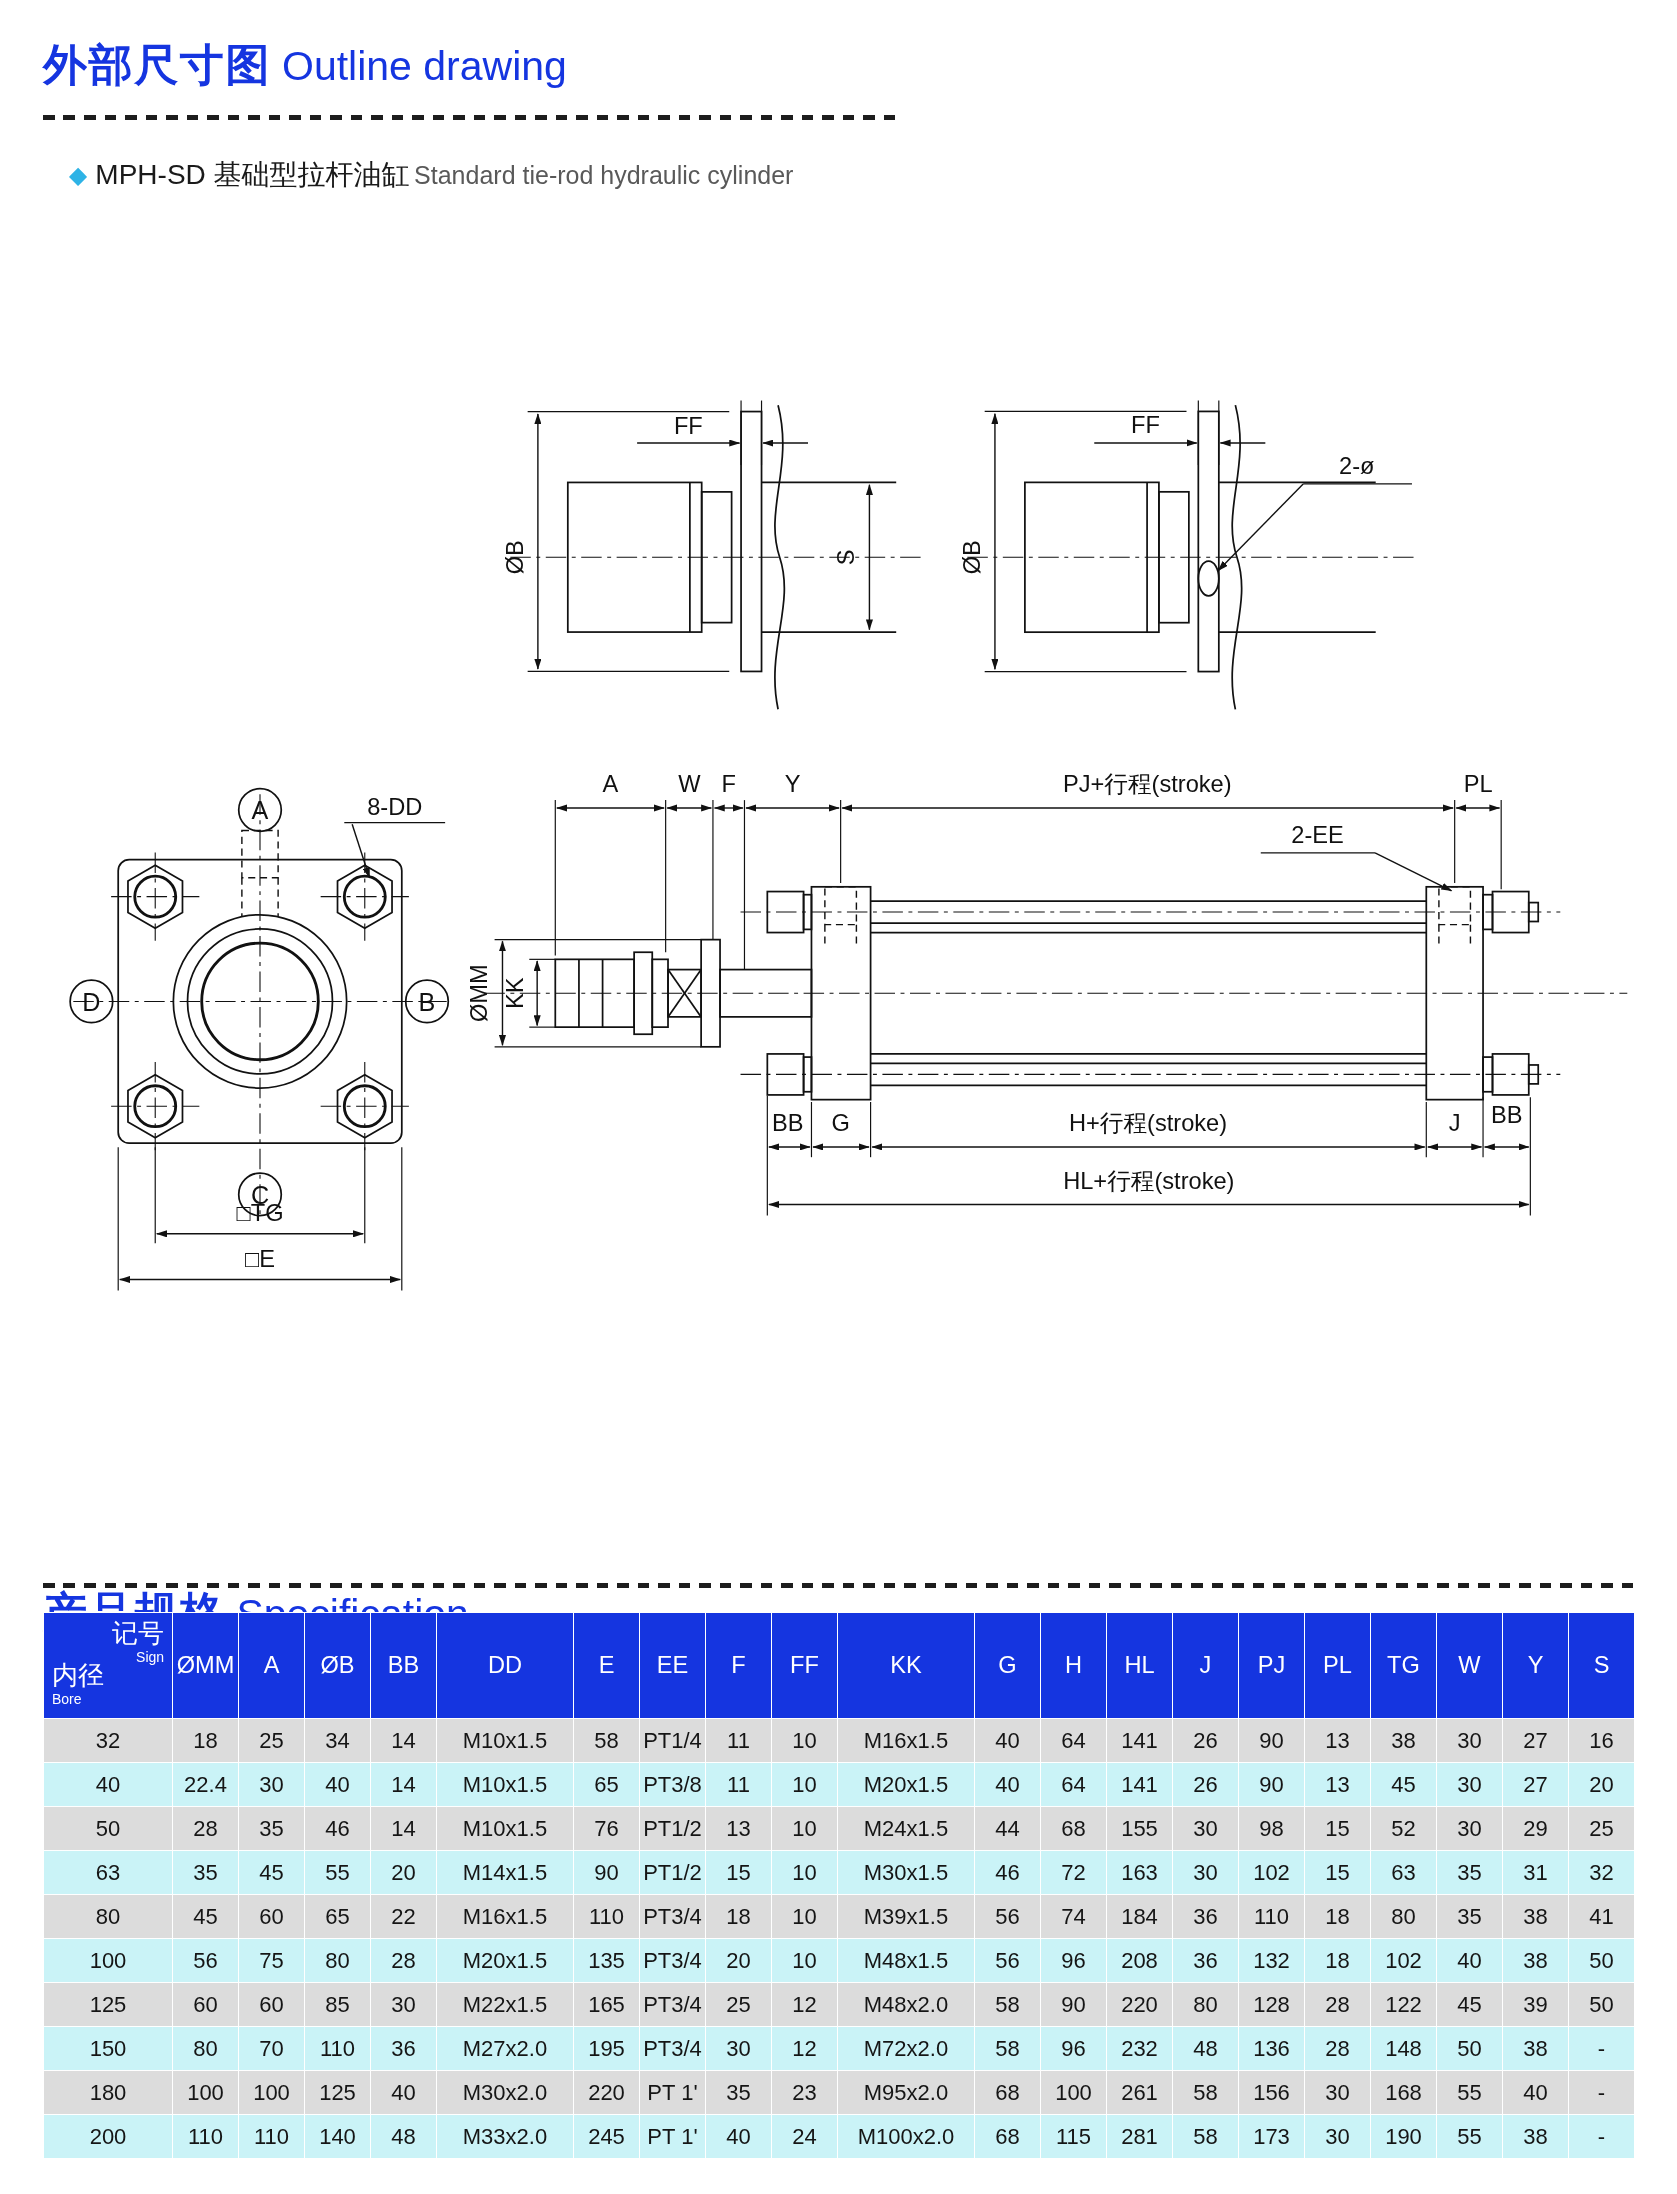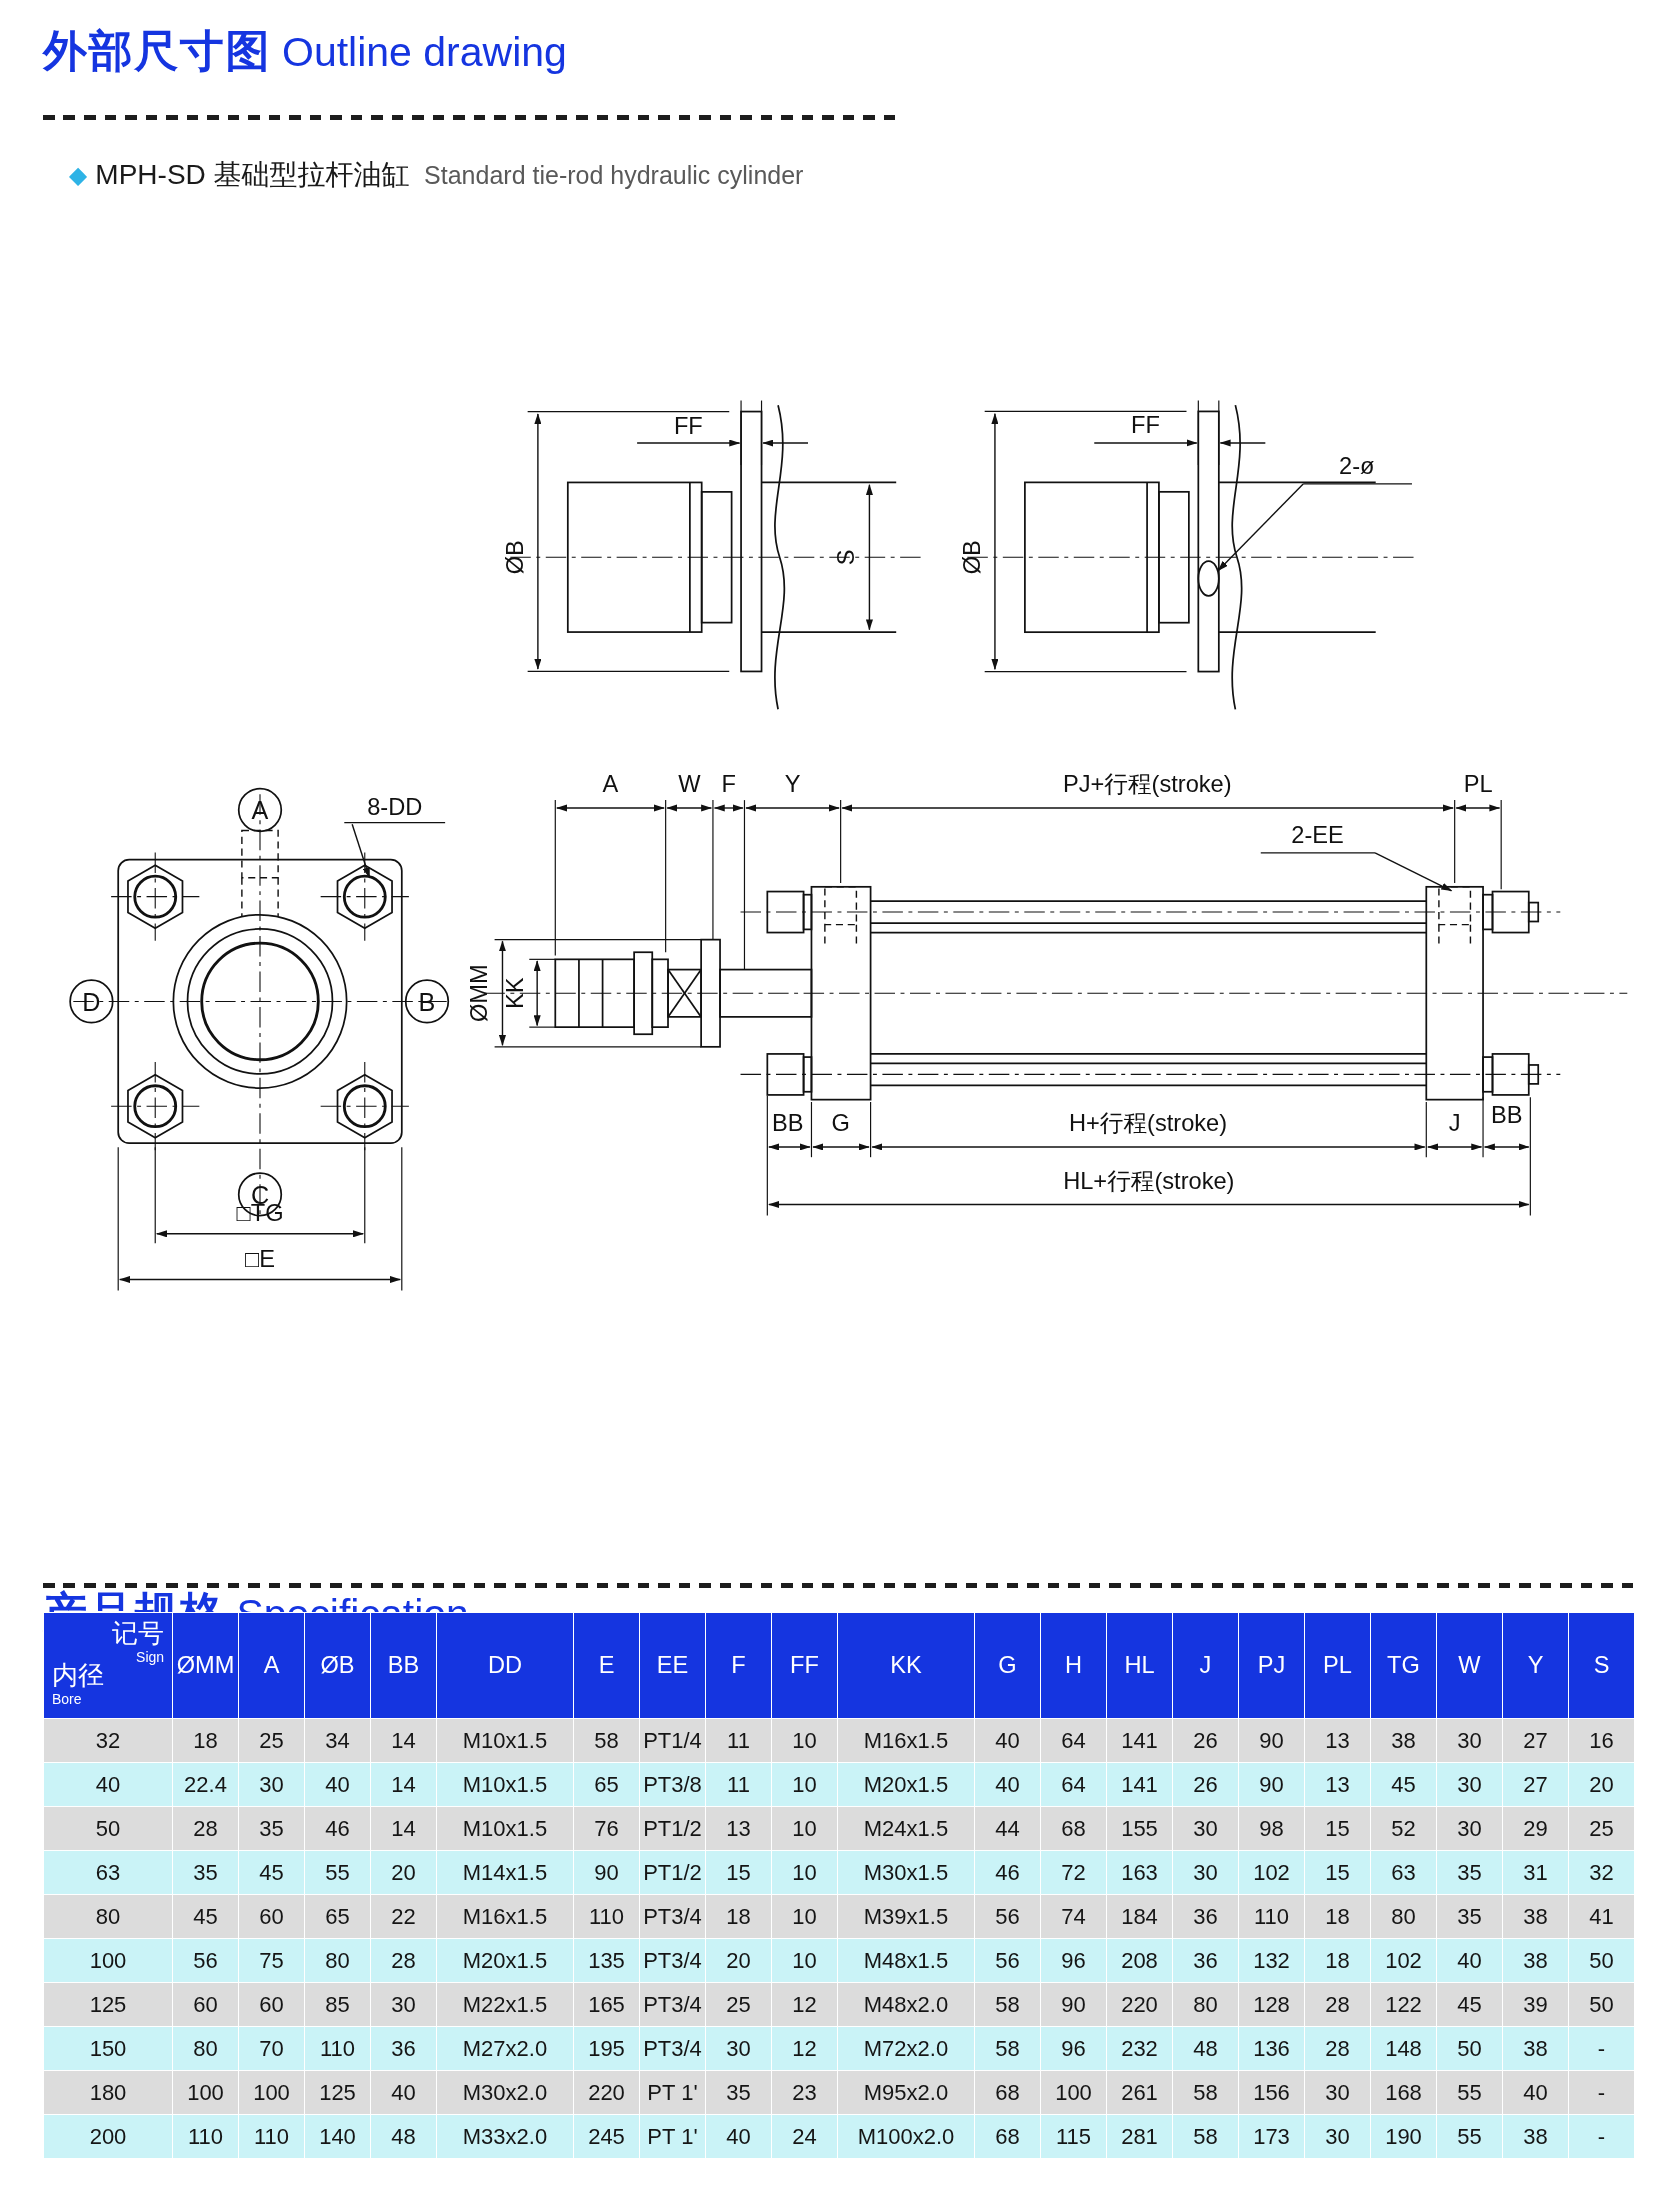--- a/index.html
+++ b/index.html
@@ -8,21 +8,21 @@
 
   
   .sec-title{position:absolute;left:43px;white-space:nowrap;}
   .t-zh{font-size:44px;font-weight:bold;color:var(--accent,#1535e0);letter-spacing:1.6px;}
   .t-en{font-size:41px;font-weight:normal;color:var(--accent,#1535e0);margin-left:11px;}
   .dashrule{position:absolute;height:4.7px;
             background:repeating-linear-gradient(90deg,#1d1d1d 0 11.8px,transparent 11.8px 20.5px);}
   .bullet-line{position:absolute;left:69px;top:156px;white-space:nowrap;}
   .bullet-ico{font-size:23.6px;color:var(--bullet,#2eb3e6);vertical-align:middle;margin-right:4.7px;}
   .b-zh{font-size:28px;color:#1a1a1a;vertical-align:middle;}
-  .b-en{font-size:25px;color:#595959;vertical-align:middle;margin-left:11px;}
+  .b-en{font-size:25px;color:#595959;vertical-align:middle;margin-left:1px;}
 
   
   svg.drw{position:absolute;overflow:visible;}
   svg .o2{fill:none;stroke:#111;stroke-width:2.2;}
   svg .o3{fill:none;stroke:#111;stroke-width:3.6;}
   svg .cl{fill:none;stroke:#111;stroke-width:1.4;stroke-dasharray:26 7 5 7;}
   svg .hid{fill:none;stroke:#111;stroke-width:1.8;stroke-dasharray:9 6;}
   svg .ext{stroke:#111;stroke-width:1.5;fill:none;}
   svg .dim{stroke:#111;stroke-width:1.8;fill:none;
            marker-start:url(#arr);marker-end:url(#arr);}
@@ -50,21 +50,21 @@
   .corner-bl{position:absolute;bottom:11px;left:7.9px;text-align:left;line-height:1.15;}
   .corner-tr span,.corner-bl span{display:block;}
   .corner-zh{font-size:26px;}
   .corner-en{font-size:14px;}
 </style>
 </head>
 <body>
 
 <div class="page">
 
-  <div class="sec-title" style="top:22px;text-align:center;">
+  <div class="sec-title" style="top:36px;text-align:center;">
     <span class="t-zh">外部尺寸图</span><span class="t-en">Outline drawing</span>
   </div>
   <div class="dashrule" style="left:43px;top:115px;width:861px;"></div>
 
   <div class="bullet-line">
     <span class="bullet-ico">◆</span>
     <span class="b-zh">MPH-SD 基础型拉杆油缸</span>
     <span class="b-en">Standard tie-rod hydraulic cylinder</span>
   </div>
 

